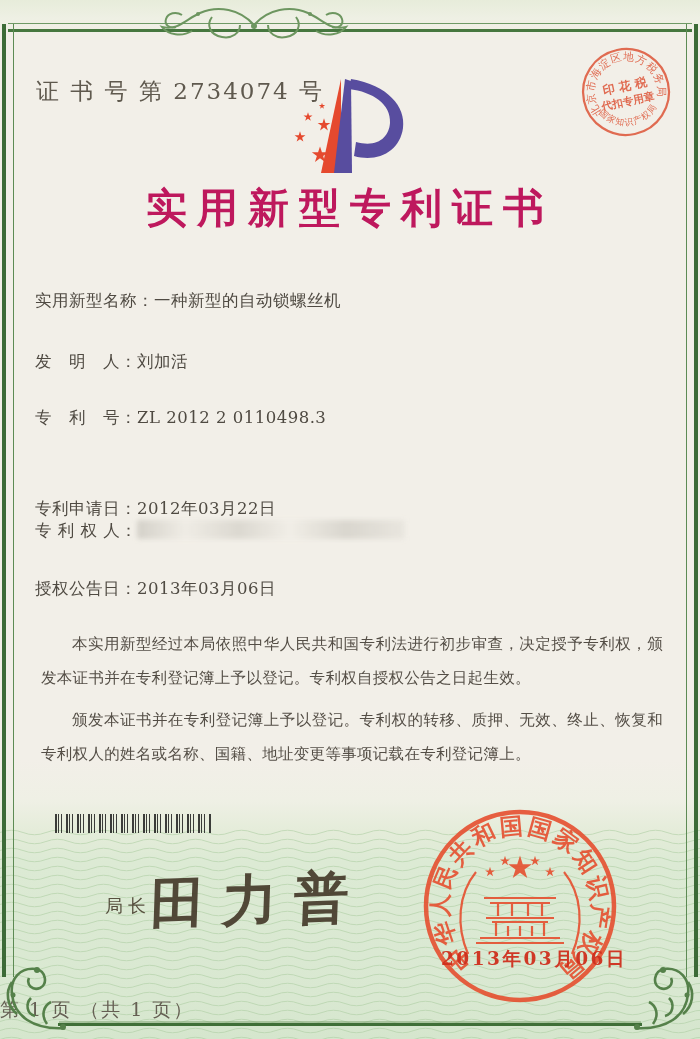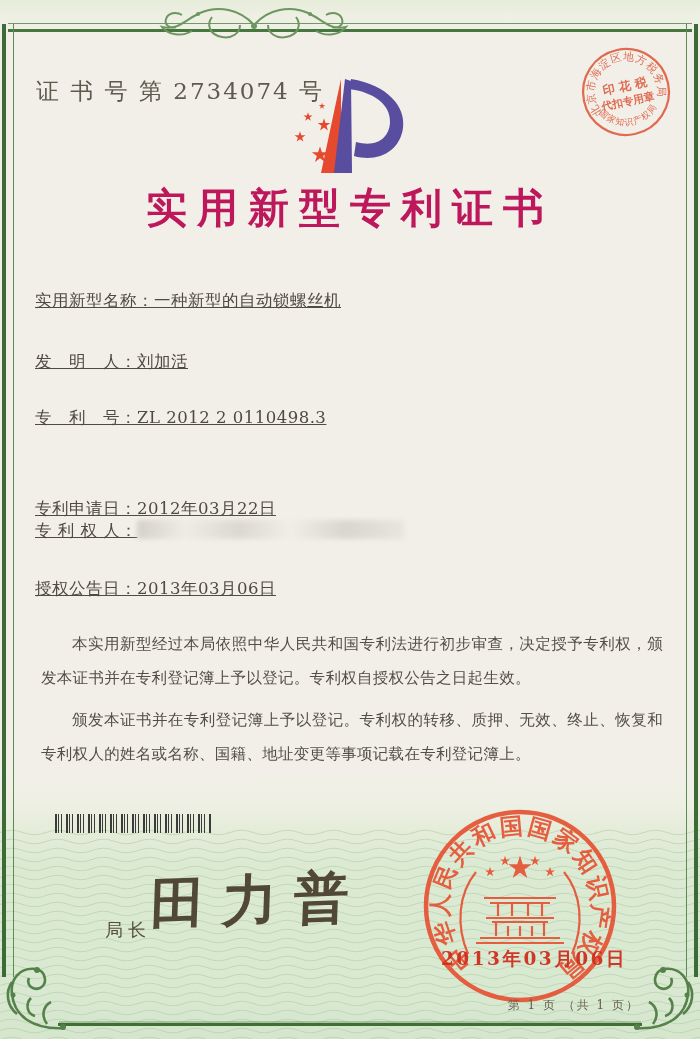--- a/index.html
+++ b/index.html
@@ -14,37 +14,37 @@
   .frame-left{top:24px;bottom:62px;left:2px;width:7px;
               border-left:4px solid #3c6b37;border-right:1.5px solid #5d8b54;}
   .frame-right{top:24px;bottom:62px;right:2px;width:7px;
                border-right:4px solid #3c6b37;border-left:1.5px solid #5d8b54;}
   .frame-bottom{left:58px;right:58px;bottom:13px;height:3.5px;background:#3f6f37;
                 box-shadow:0 -2.5px 0 -1px #7aa06d;}
   
   .cert-no{top:76px;left:36px;font-size:23px;color:#5f594e;letter-spacing:2px;}
   .title{top:181px;left:0;width:100%;text-align:center;font-size:41px;font-weight:700;
          letter-spacing:10px;color:#be185d;}
-  .field{left:35px;font-size:16.5px;color:#4f4a42;letter-spacing:0.5px;white-space:nowrap;text-decoration:underline;}
+  .field{left:35px;font-size:16.5px;color:#4f4a42;letter-spacing:0.5px;white-space:nowrap;}
   .f0{top:290px;} .f1{top:351px;} .f2{top:407px;} .f3{top:463px;margin-top:35px;} .f4{top:520px;} .f5{top:578px;}
   .redact{display:inline-block;vertical-align:-3px;width:268px;height:19px;border-radius:2px;
           background:linear-gradient(90deg,#cfccc4 0%,#efece5 18%,#d8d5cd 38%,#f1eee7 57%,#d5d2ca 78%,#e8e5de 100%);
           filter:blur(2.5px);opacity:.85;}
   .paras{top:619px;left:33px;right:29px;}
   .paras p{margin:8px;font-size:15.5px;line-height:34px;color:#544e46;
            text-indent:2em;text-align:justify;letter-spacing:0.3px;}
   .barcode{left:55px;top:814px;width:156px;height:19px;opacity:.85;
      background:repeating-linear-gradient(90deg,#1d1d1d 0 2px,transparent 2px 3px,#1d1d1d 3px 4px,
                 transparent 4px 6px,#1d1d1d 6px 7px,transparent 7px 11px);}
-  .sig-label{left:105px;top:894px;font-size:18px;color:#57503f;letter-spacing:5px;margin-top:24px;}
+  .sig-label{left:105px;top:894px;font-size:18px;color:#57503f;letter-spacing:5px;}
   .sig-name{left:150px;top:864px;font-size:55px;color:#463b2b;letter-spacing:17px;
             transform:rotate(-2deg) skewX(-4deg);font-weight:600;opacity:.92;}
   .seal-date{left:441px;top:946px;font-size:18.5px;color:#cf2f1d;letter-spacing:2.5px;
              font-weight:600;opacity:.95;}
-  .footer{left:0;right:60px;top:997px;text-align:right;font-size:12px;color:#655f53;letter-spacing:2px;}
+  .footer{left:0;right:60px;top:997px;text-align:left;font-size:19px;color:#655f53;letter-spacing:2px;}
   .waves{left:0;top:828px;width:700px;height:211px;opacity:.55;pointer-events:none;}
   svg text{font-family:"DejaVu Serif","Liberation Serif",serif;}
 </style>
 </head>
 <body>
 
 <svg width="0" height="0" style="position:absolute" aria-hidden="true">
   <symbol id="star" viewBox="-1.05 -1.05 2.1 2.1">
     <polygon points="0,-1 0.2246,-0.309 0.951,-0.309 0.3633,0.1181 0.588,0.809 0,0.382 -0.588,0.809 -0.3633,0.1181 -0.951,-0.309 -0.2246,-0.309"></polygon>
   </symbol>

